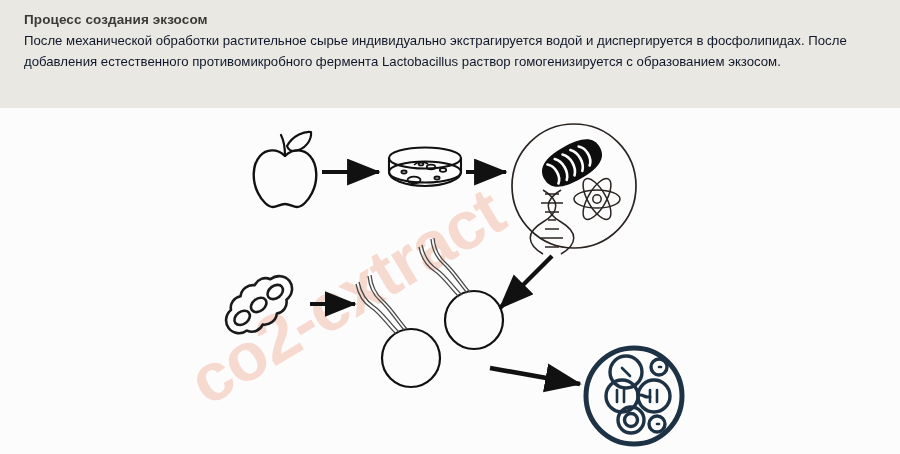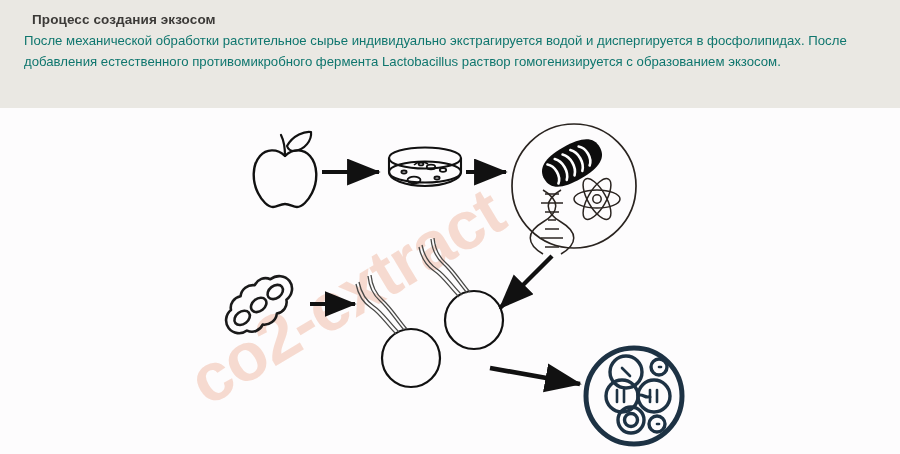--- a/index.html
+++ b/index.html
@@ -30,26 +30,26 @@
     background: #eae8e3;
     box-sizing: border-box;
     padding: 11px 24px 0 24px;
   }
   .header-title {
     font-size: 13.5px;
     font-weight: bold;
     color: #3c3a38;
     letter-spacing: 0.1px;
     line-height: 18px;
-    margin: 0 0 2px 8px;
+    margin: 0 0 2px 0;
   }
   .header-body {
     font-size: 13.2px;
     font-weight: normal;
-    color: #0f766e;
+    color: #0f172a;
     line-height: 20.5px;
     margin: 0;
     max-width: 860px;
   }
 
   
   .diagram-area {
     position: absolute;
     left: 0;
     top: 108px;

